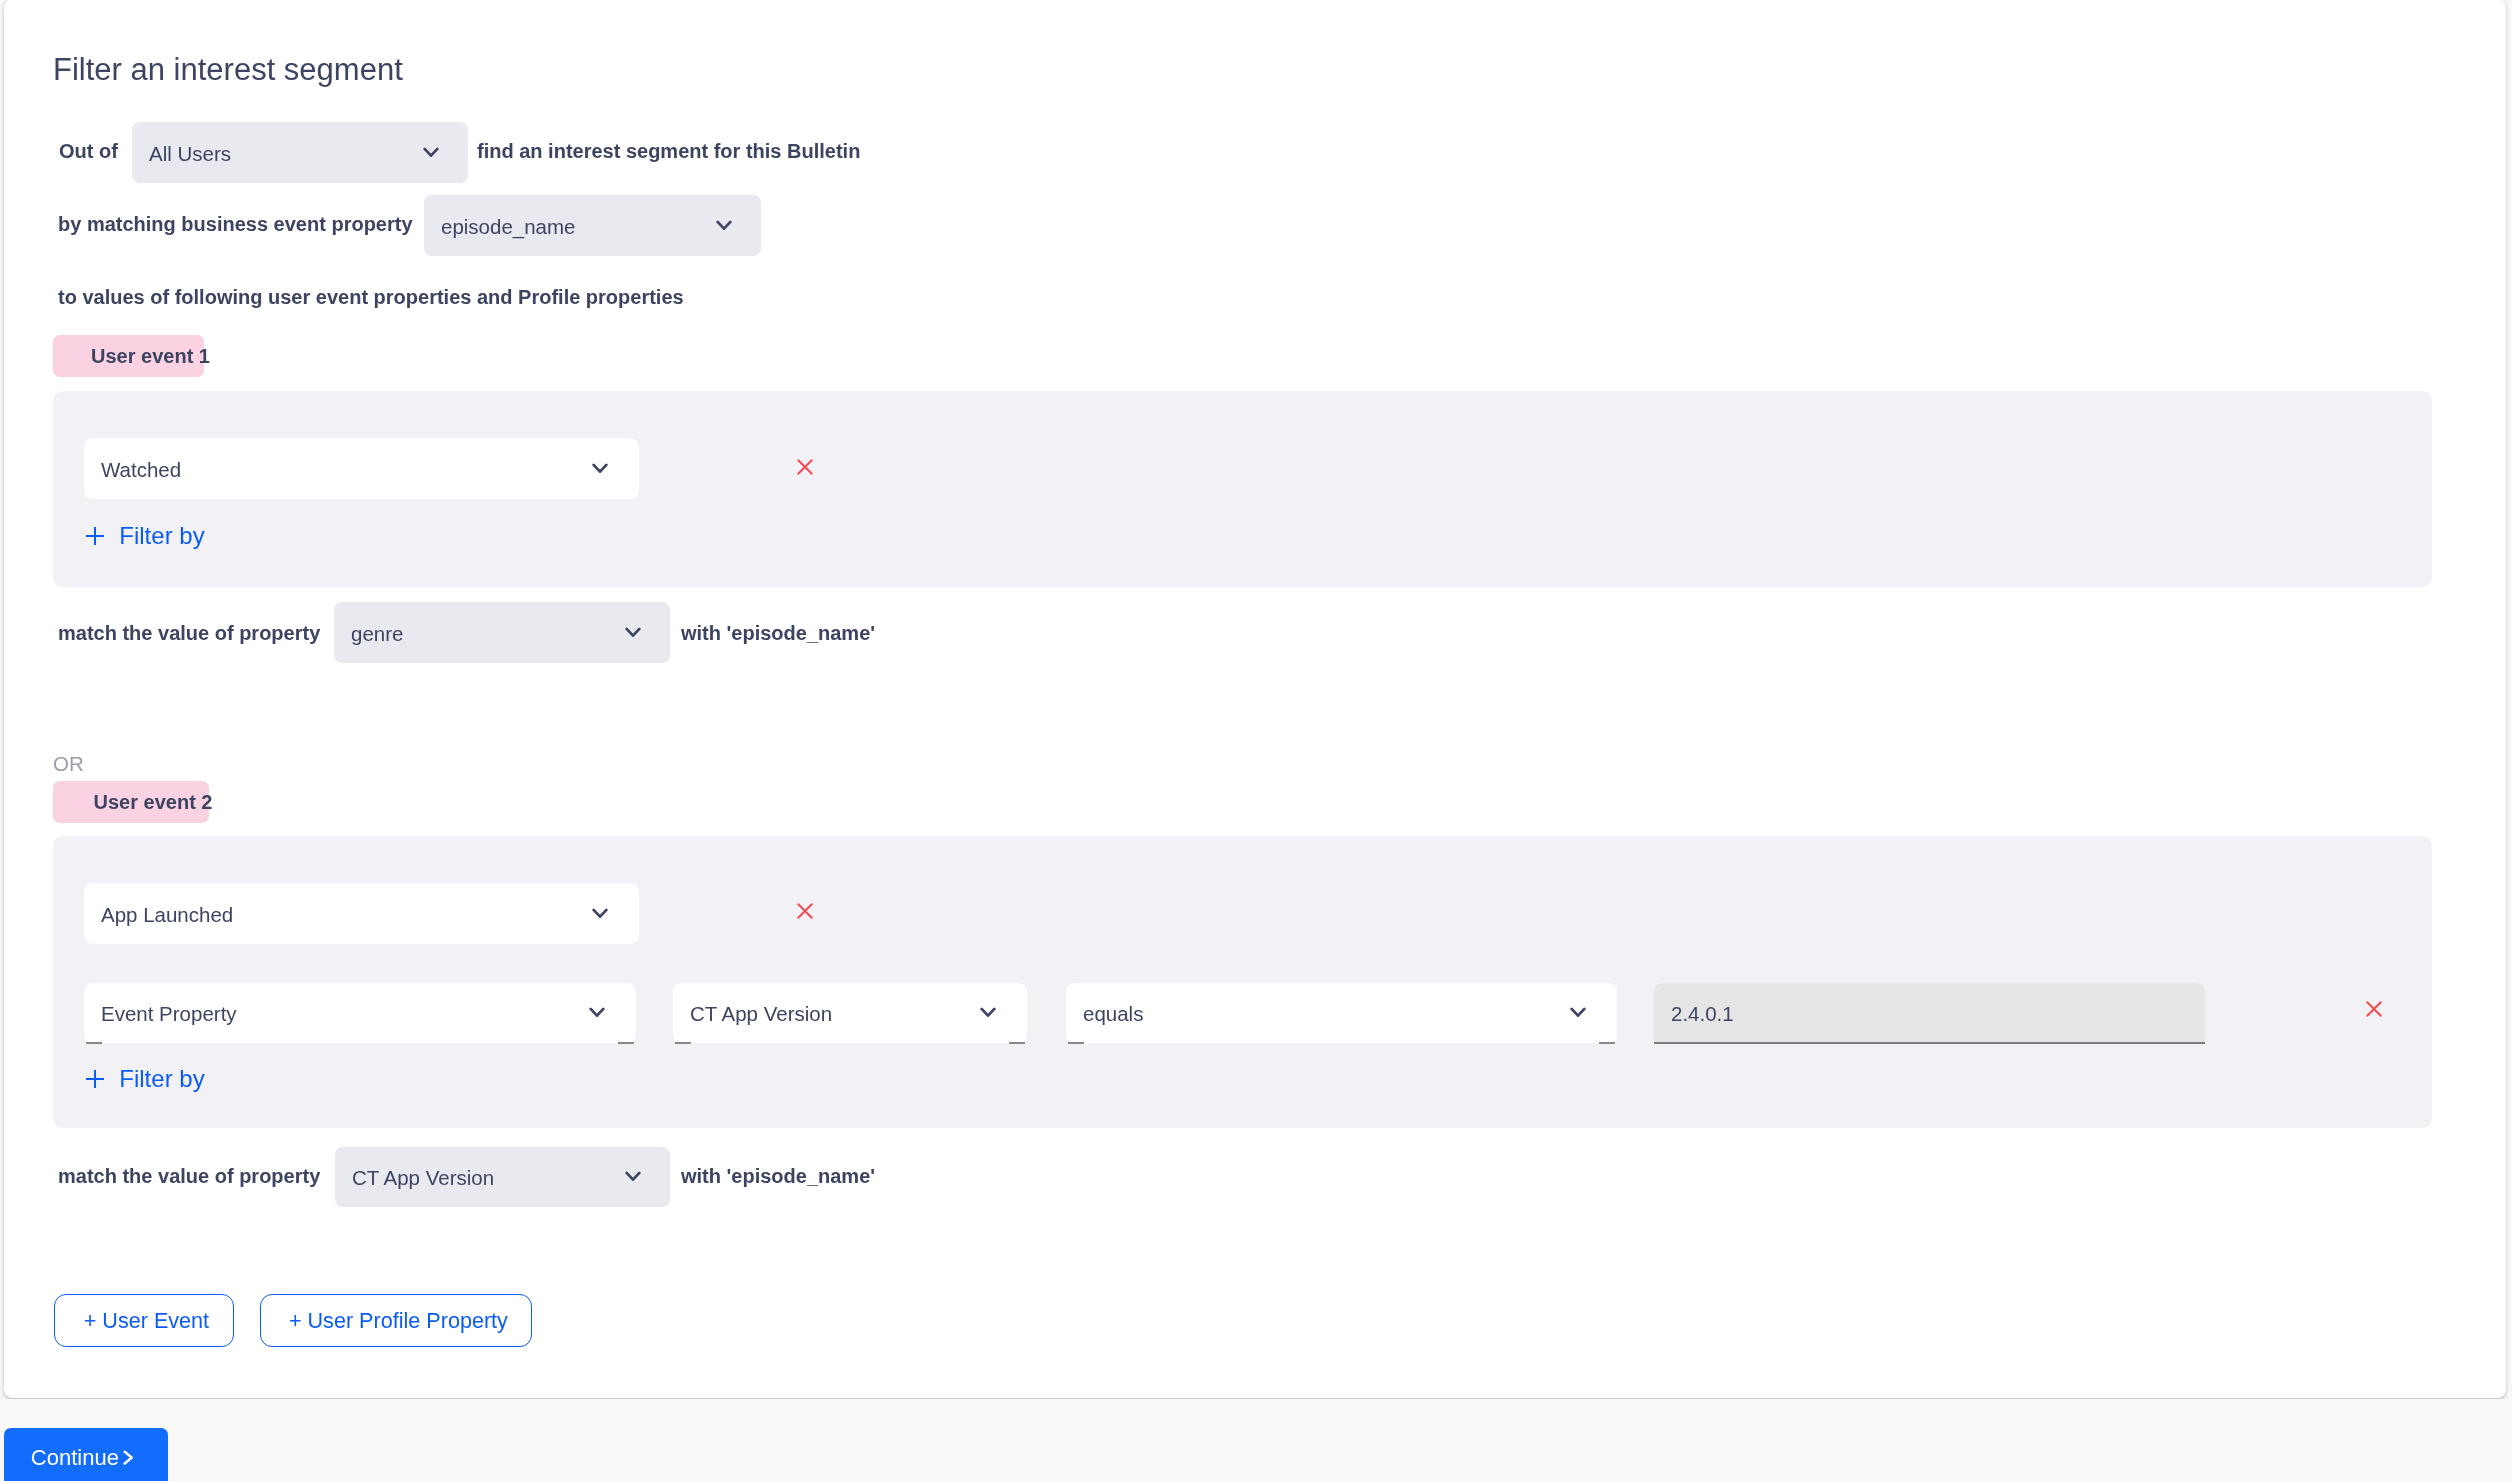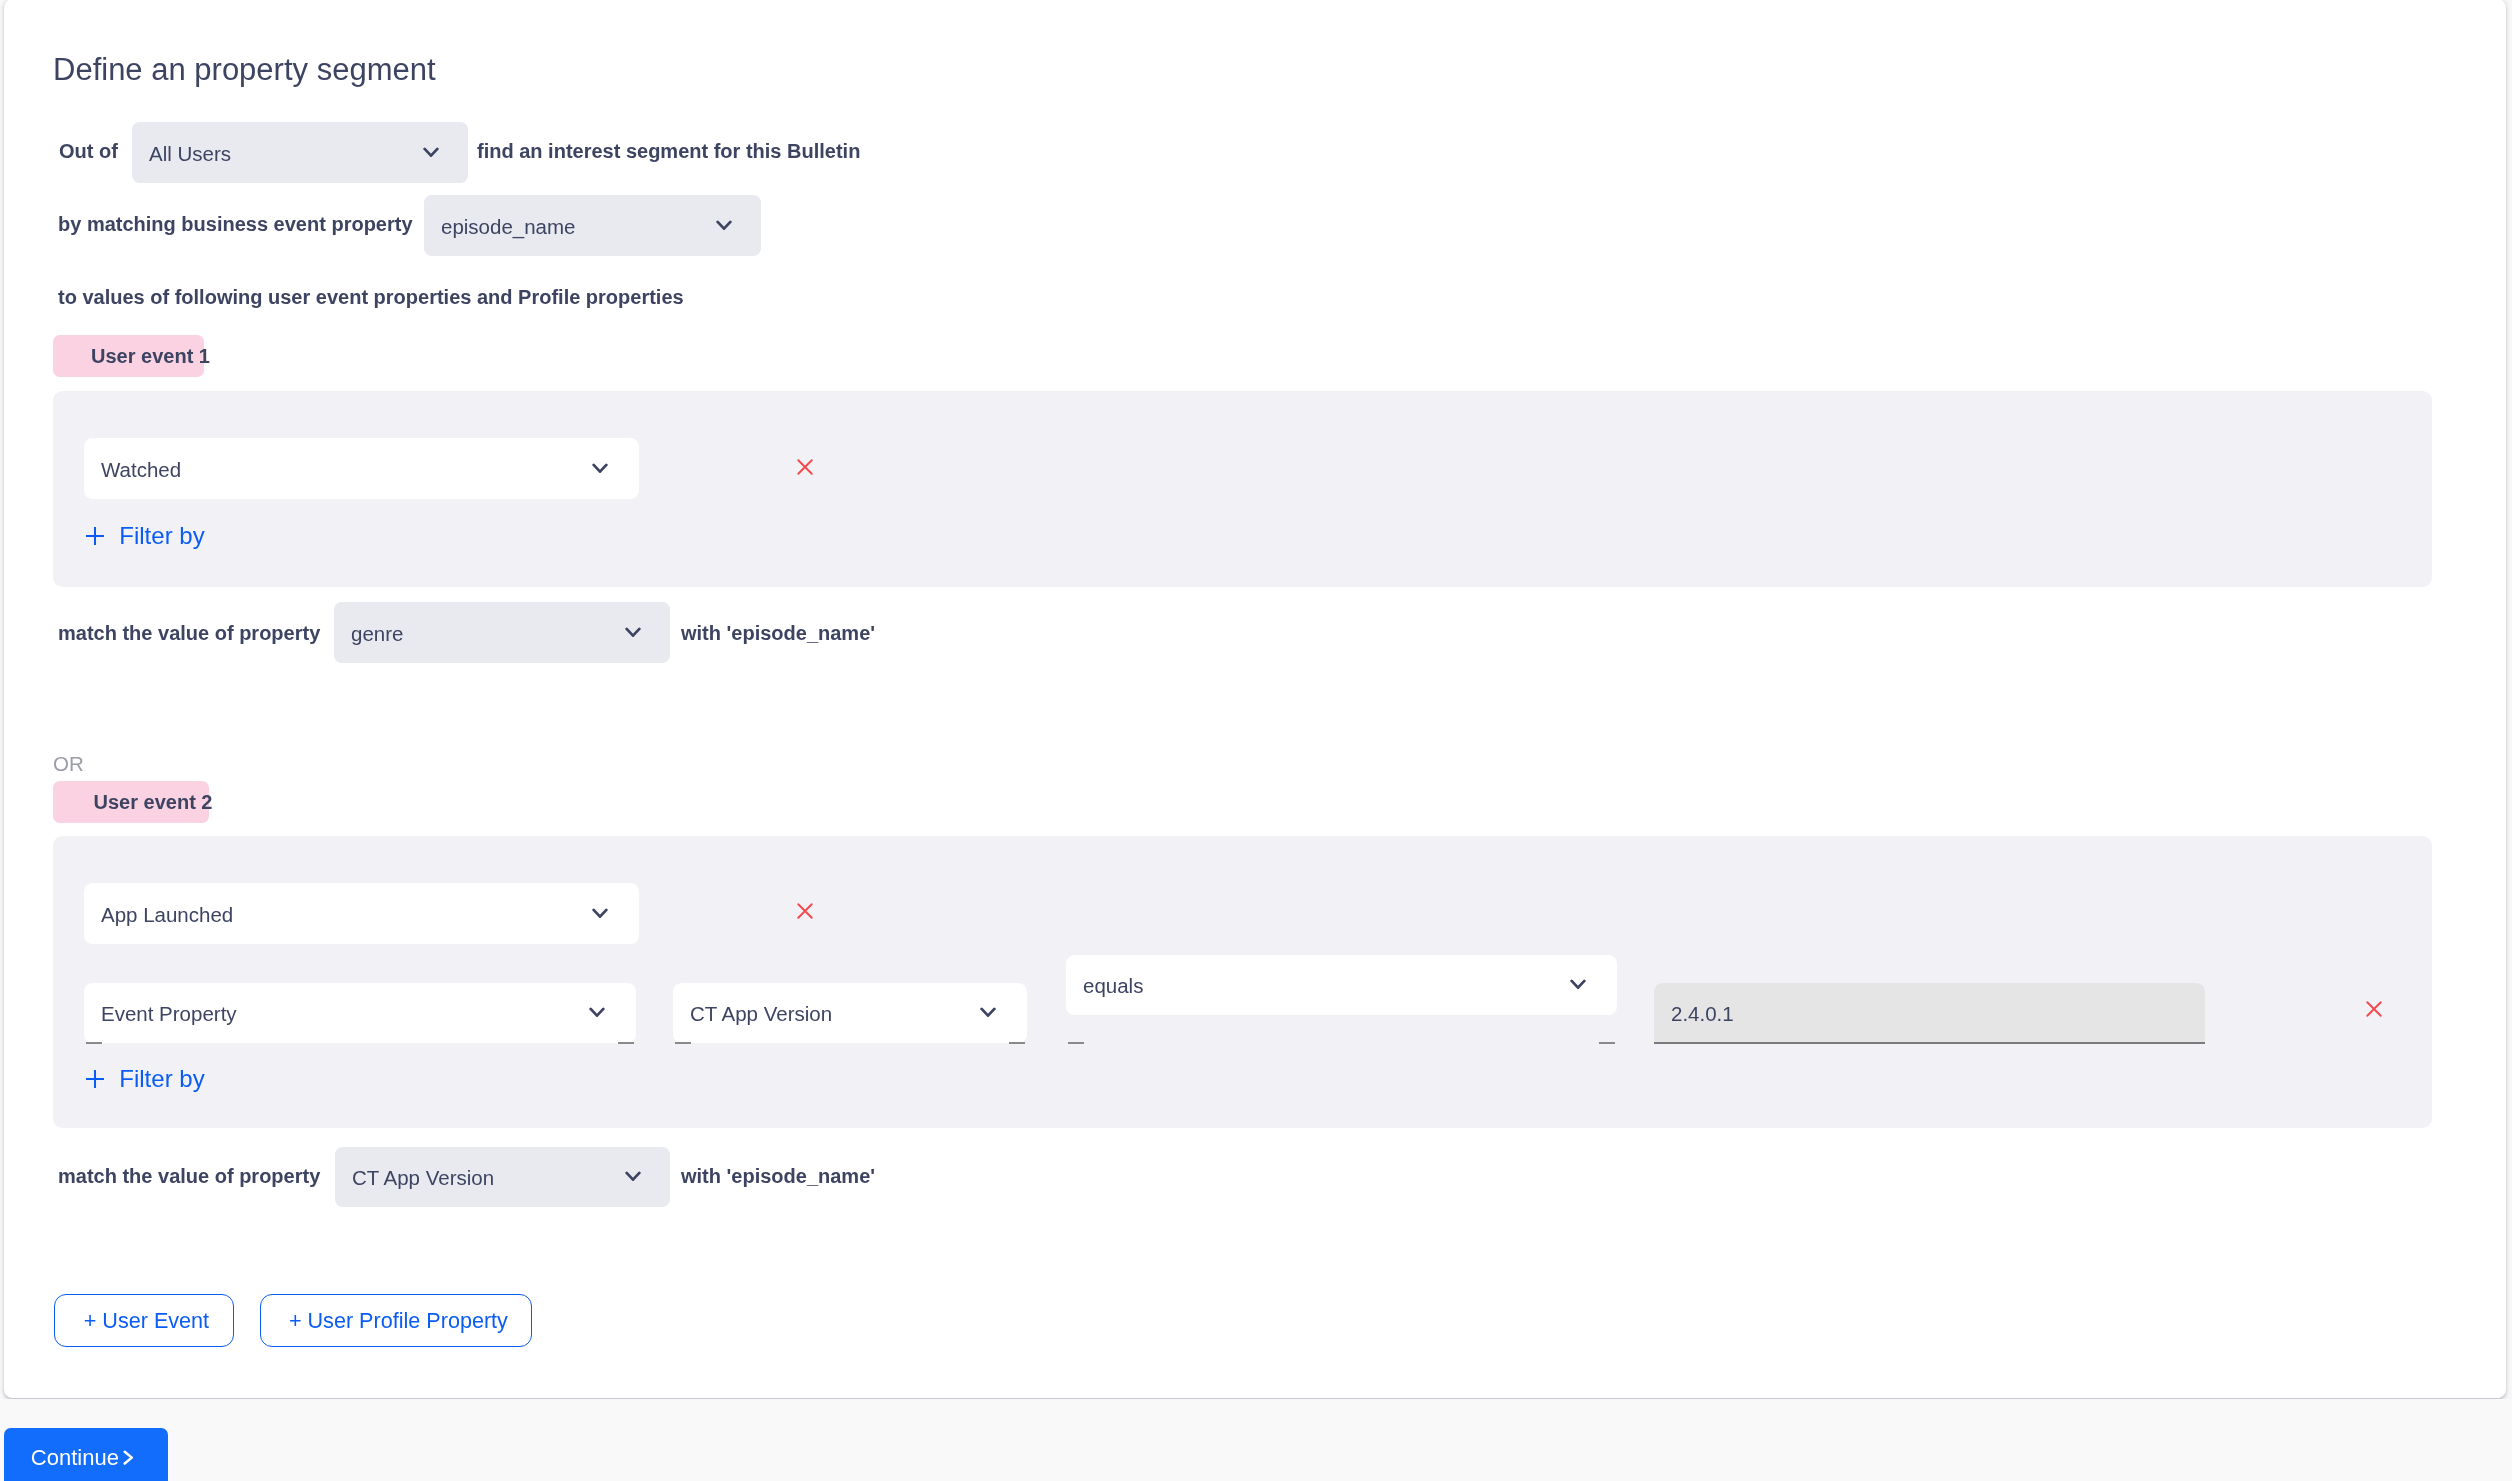--- a/index.html
+++ b/index.html
@@ -106,21 +106,21 @@
   }
   .continue .carat { margin-left:4.3px; width:10.5px; height:15.3px; flex:0 0 10.5px; }
 </style>
 </head>
 <body>
 
 <div class="page">
   <div class="card"></div>
   <div class="belowbar"></div>
 
-  <div class="page-title">Define an property segment</div>
+  <div class="page-title">Filter an interest segment</div>
 
   <div class="lbl" style="left:59px; top:139px;">Out of</div>
   <div class="gsel" style="left:132px; top:122px; width:336px; height:61px;">
     <span class="val">All Users</span>
     <svg class="chev" viewBox="0 0 17 12" fill="none">
       <path d="M1.75 1.9 L8.5 9.1 L15.25 1.9" stroke="#3d4462" stroke-width="2.9" stroke-linecap="round" stroke-linejoin="round"></path>
     </svg>
   </div>
   <div class="lbl" style="left:477px; top:139px;">find an interest segment for this Bulletin</div>
 
@@ -193,21 +193,21 @@
 
   <div class="wsel" style="left:673px; top:983px; width:354px; height:60px;">
     <span class="val">CT App Version</span>
     <svg class="chev" viewBox="0 0 17 12" fill="none">
       <path d="M1.75 1.9 L8.5 9.1 L15.25 1.9" stroke="#3d4462" stroke-width="2.9" stroke-linecap="round" stroke-linejoin="round"></path>
     </svg>
   </div>
   <div class="ustub" style="left:675px; top:1042px; width:16px;"></div>
   <div class="ustub" style="left:1009px; top:1042px; width:16px;"></div>
 
-  <div class="wsel" style="left:1066px; top:955px; width:551px; height:60px;">
+  <div class="wsel" style="left:1066px; top:983px; width:551px; height:60px;">
     <span class="val">equals</span>
     <svg class="chev" viewBox="0 0 17 12" fill="none">
       <path d="M1.75 1.9 L8.5 9.1 L15.25 1.9" stroke="#3d4462" stroke-width="2.9" stroke-linecap="round" stroke-linejoin="round"></path>
     </svg>
   </div>
   <div class="ustub" style="left:1068px; top:1042px; width:16px;"></div>
   <div class="ustub" style="left:1599px; top:1042px; width:16px;"></div>
 
   <div class="winput" style="left:1654px; top:983px; width:551px; height:60px;">
     <span class="val">2.4.0.1</span>

